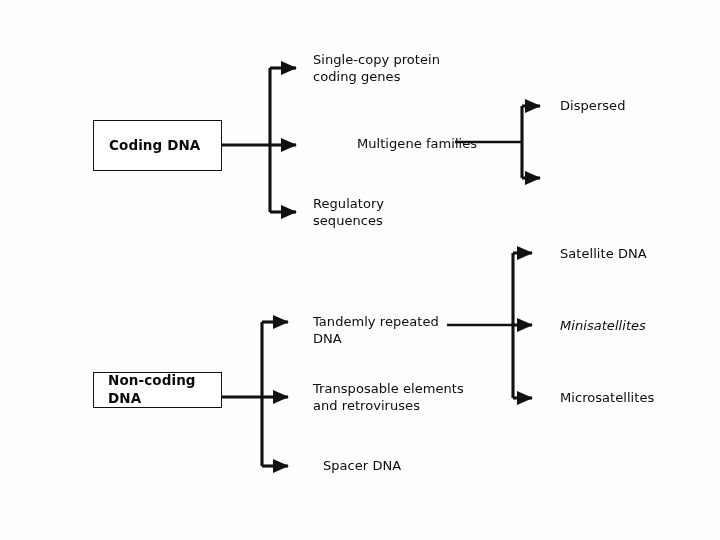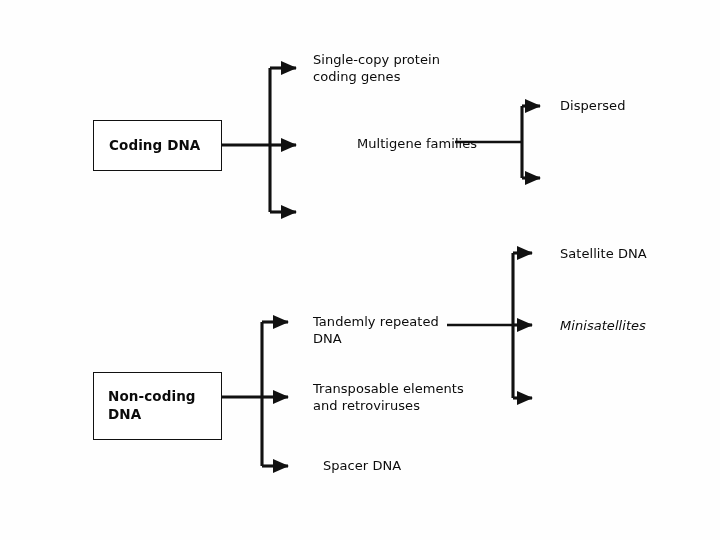--- a/index.html
+++ b/index.html
@@ -87,40 +87,43 @@
       <path d="M 513 325 L 532 325" marker-end="url(#arrow)"></path>
       <path d="M 513 398 L 532 398" marker-end="url(#arrow)"></path>
 
     </g>
   </svg>
 
   <div class="node-box" style="left:93px; top:120px; width:129px; height:51px;padding-left:15px;">
     <span class="node-label">Coding DNA</span>
   </div>
 
-  <div class="node-box" style="left:93px; top:372px; width:129px; height:68px;">
+  <div class="node-box" style="left:93px; top:372px; width:129px; height:36px;">
     <span class="node-label">Non-coding
 DNA</span>
   </div>
 
   <div class="leaf" style="left:313px; top:52px;">Single-copy protein
 coding genes</div>
 
   <div class="leaf" style="left:313px; top:136px;margin-left:44px;">Multigene families</div>
 
+  <div class="leaf" style="left:313px; top:196px;">Regulatory
+sequences</div>
 
   <div class="leaf" style="left:560px; top:98px;">Dispersed</div>
 
 
   <div class="leaf" style="left:313px; top:314px;">Tandemly repeated
 DNA</div>
 
   <div class="leaf" style="left:313px; top:381px;">Transposable elements
 and retroviruses</div>
 
   <div class="leaf" style="left:323px; top:458px;">Spacer DNA</div>
 
   <div class="leaf" style="left:560px; top:246px;">Satellite DNA</div>
 
   <div class="leaf" style="left:560px; top:318px;font-style:italic;">Minisatellites</div>
 
+  <div class="leaf" style="left:560px; top:390px;">Microsatellites</div>
 
 </div>
 
 </body></html>

